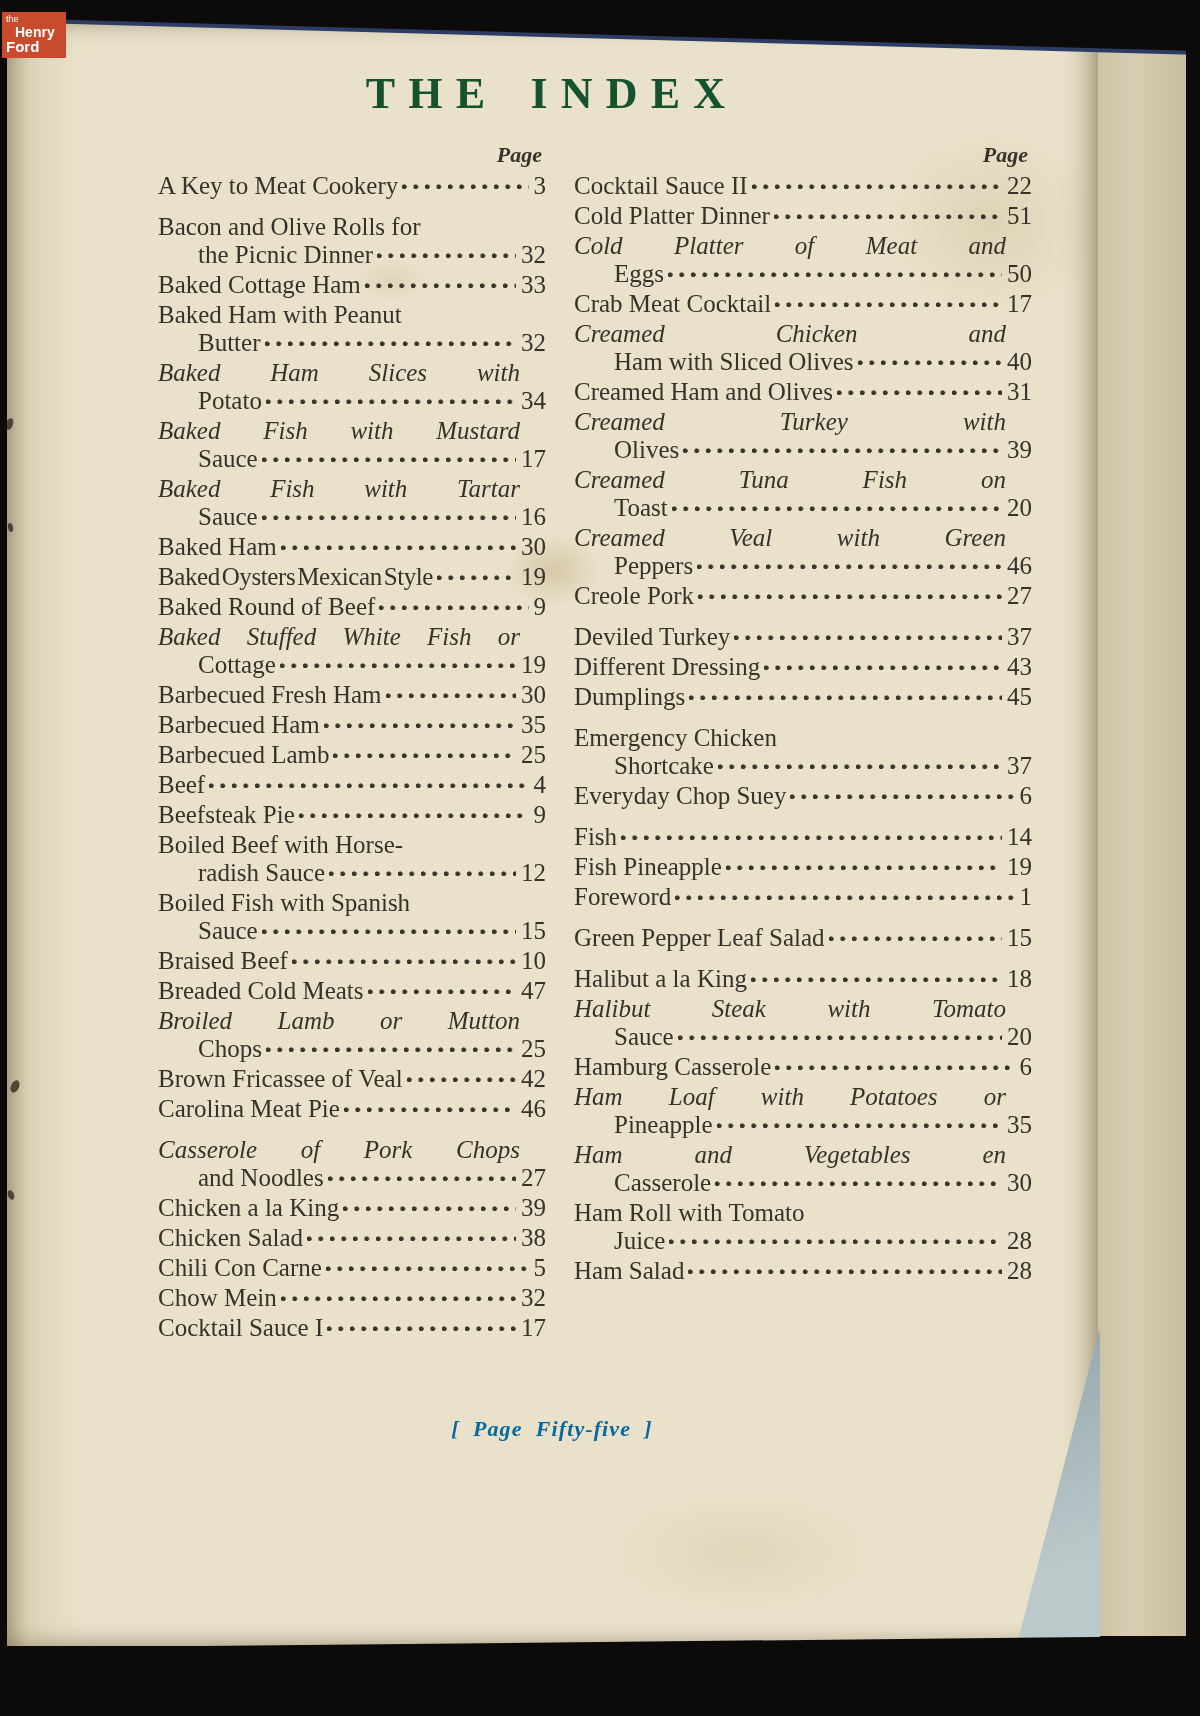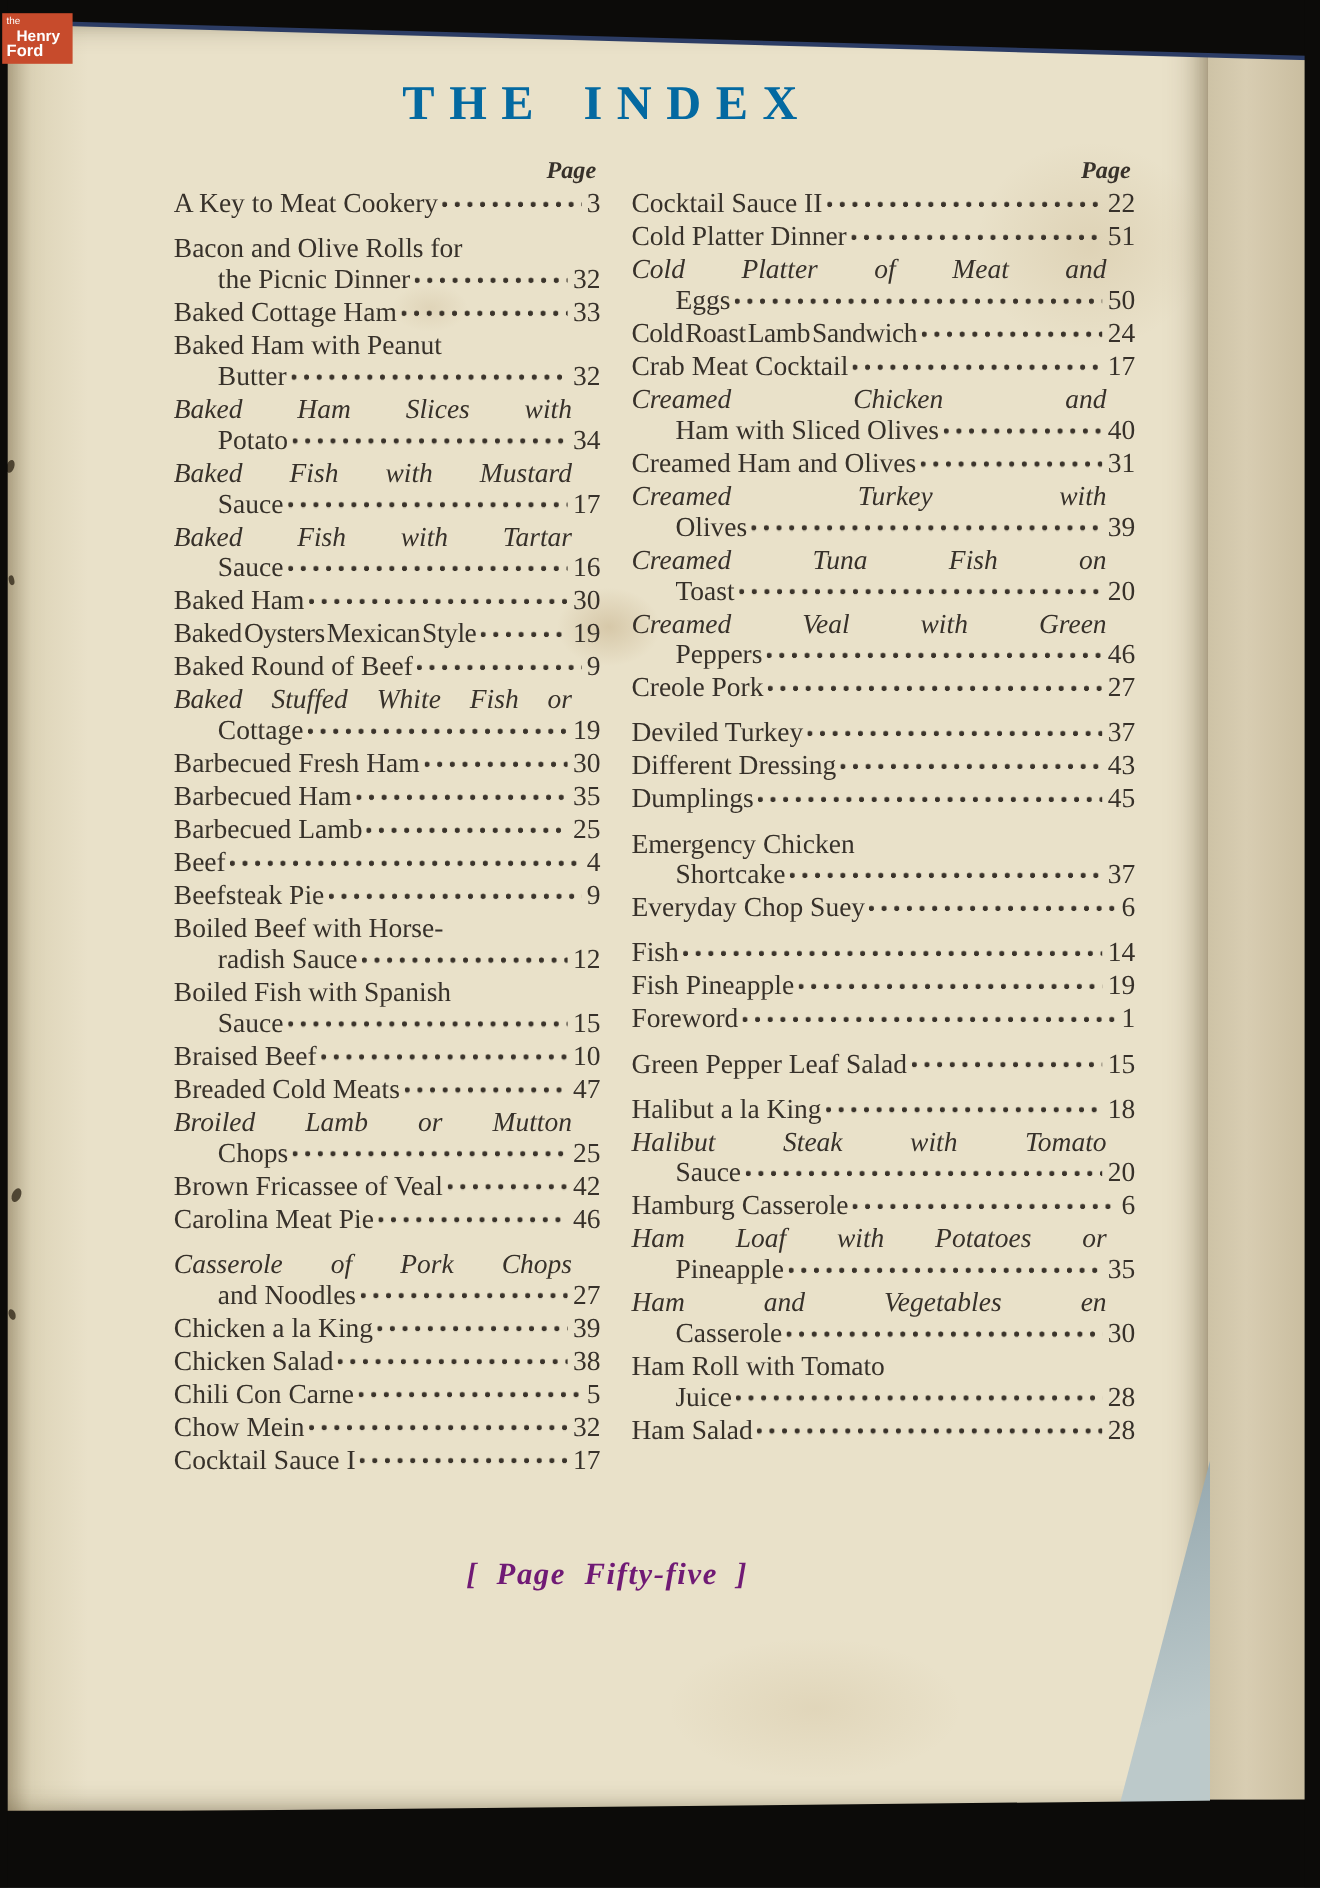--- a/index.html
+++ b/index.html
@@ -9,39 +9,39 @@
   .under-strip{position:absolute;left:1096px;top:28px;width:92px;height:1608px;
         background:linear-gradient(90deg,#cdc2a5,#d8cdb2 40%,#c9bd9f);}
   .page{position:absolute;left:6px;top:18px;width:1092px;height:1628px;background:var(--paper,#e9e1c9);
         box-shadow:inset -22px 0 28px -14px rgba(95,78,45,.5),
                    inset 0 18px 26px -16px rgba(70,60,35,.45),
                    inset 0 -16px 24px -16px rgba(70,60,35,.4),
                    inset 22px 0 28px -18px rgba(95,78,45,.35);}
   .left-edge{position:absolute;left:0;top:0;width:74px;height:100%;
         background:linear-gradient(90deg,rgba(140,125,90,.45),rgba(190,178,140,.28) 30%,rgba(233,225,201,0));}
   .title{position:absolute;left:0;width:100%;top:50px;text-align:center;font-size:44px;font-weight:bold;
-        letter-spacing:.30em;word-spacing:.18em;color:#0369a1;}
+        letter-spacing:.30em;word-spacing:.18em;color:#14532d;}
   .columns{position:absolute;left:152px;top:124px;width:874px;display:grid;
         grid-template-columns:388px 458px;column-gap:28px;}
   .page-label{text-align:right;font-style:italic;font-weight:bold;font-size:22px;padding-right:4px;height:30px;}
   .entry{margin-bottom:2px;}
   .entry.gap{margin-top:13px;}
   .line{display:flex;align-items:baseline;line-height:28px;font-size:25px;}
   .line .t{white-space:nowrap;}
   .line.cont{padding-left:40px;}
   .line.just{display:block;text-align:justify;text-align-last:justify;padding-right:26px;font-style:italic;}
   .line.just .t{white-space:normal;}
   .line.tight .t{word-spacing:-4px;letter-spacing:-.4px;}
   .leader{flex:1;position:relative;min-width:8px;}
   .leader::after{content:"";position:absolute;left:4px;right:3px;bottom:4px;height:6px;
         background-image:radial-gradient(circle at 2.2px 2.8px,#3b342b 2.1px,rgba(0,0,0,0) 2.7px);
         background-size:11.5px 6px;background-repeat:repeat-x;}
   .pg{padding-left:2px;}
   .footer{position:absolute;left:0;width:100%;top:1398px;text-align:center;font-style:italic;
-        font-weight:bold;font-size:28px;letter-spacing:.05em;word-spacing:.3em;color:#701a75;}
+        font-weight:bold;font-size:22px;letter-spacing:.05em;word-spacing:.3em;color:#0369a1;}
   .corner-wedge{position:absolute;right:-2px;bottom:6px;width:82px;height:312px;
         background:linear-gradient(165deg,#93a6ad,#bcc9ca 75%);
         clip-path:polygon(100% 0,100% 100%,0 100%);}
   .top-blue{position:absolute;left:0;top:0;width:100%;height:60px;background:#2c3c64;
         clip-path:polygon(0 0,100% 0,100% 55px,0 22px);}
   .top-black{position:absolute;left:0;top:0;width:100%;height:58px;background:#0c0b09;
         clip-path:polygon(0 0,100% 0,100% 51px,0 18px);}
   .bottom-black{position:absolute;left:0;top:1628px;width:100%;height:88px;background:#0c0b09;
         clip-path:polygon(0 20px,100% 8px,100% 88px,0 88px);}
   .side-black{position:absolute;top:0;height:100%;background:#0c0b09;}
@@ -329,27 +329,20 @@
             </div>
             <div class="entry">
               <div class="line just"><span class="t">Cold Platter of Meat and</span></div>
               <div class="line cont">
                 <span class="t">Eggs</span>
                 <span class="leader"></span>
                 <span class="pg">50</span>
               </div>
             </div>
             <div class="entry">
-              <div class="line tight">
-                <span class="t">Cold Roast Lamb Sandwich</span>
-                <span class="leader"></span>
-                <span class="pg">24</span>
-              </div>
-            </div>
-            <div class="entry">
               <div class="line">
                 <span class="t">Crab Meat Cocktail</span>
                 <span class="leader"></span>
                 <span class="pg">17</span>
               </div>
             </div>
             <div class="entry">
               <div class="line just"><span class="t">Creamed Chicken and</span></div>
               <div class="line cont">
                 <span class="t">Ham with Sliced Olives</span>

